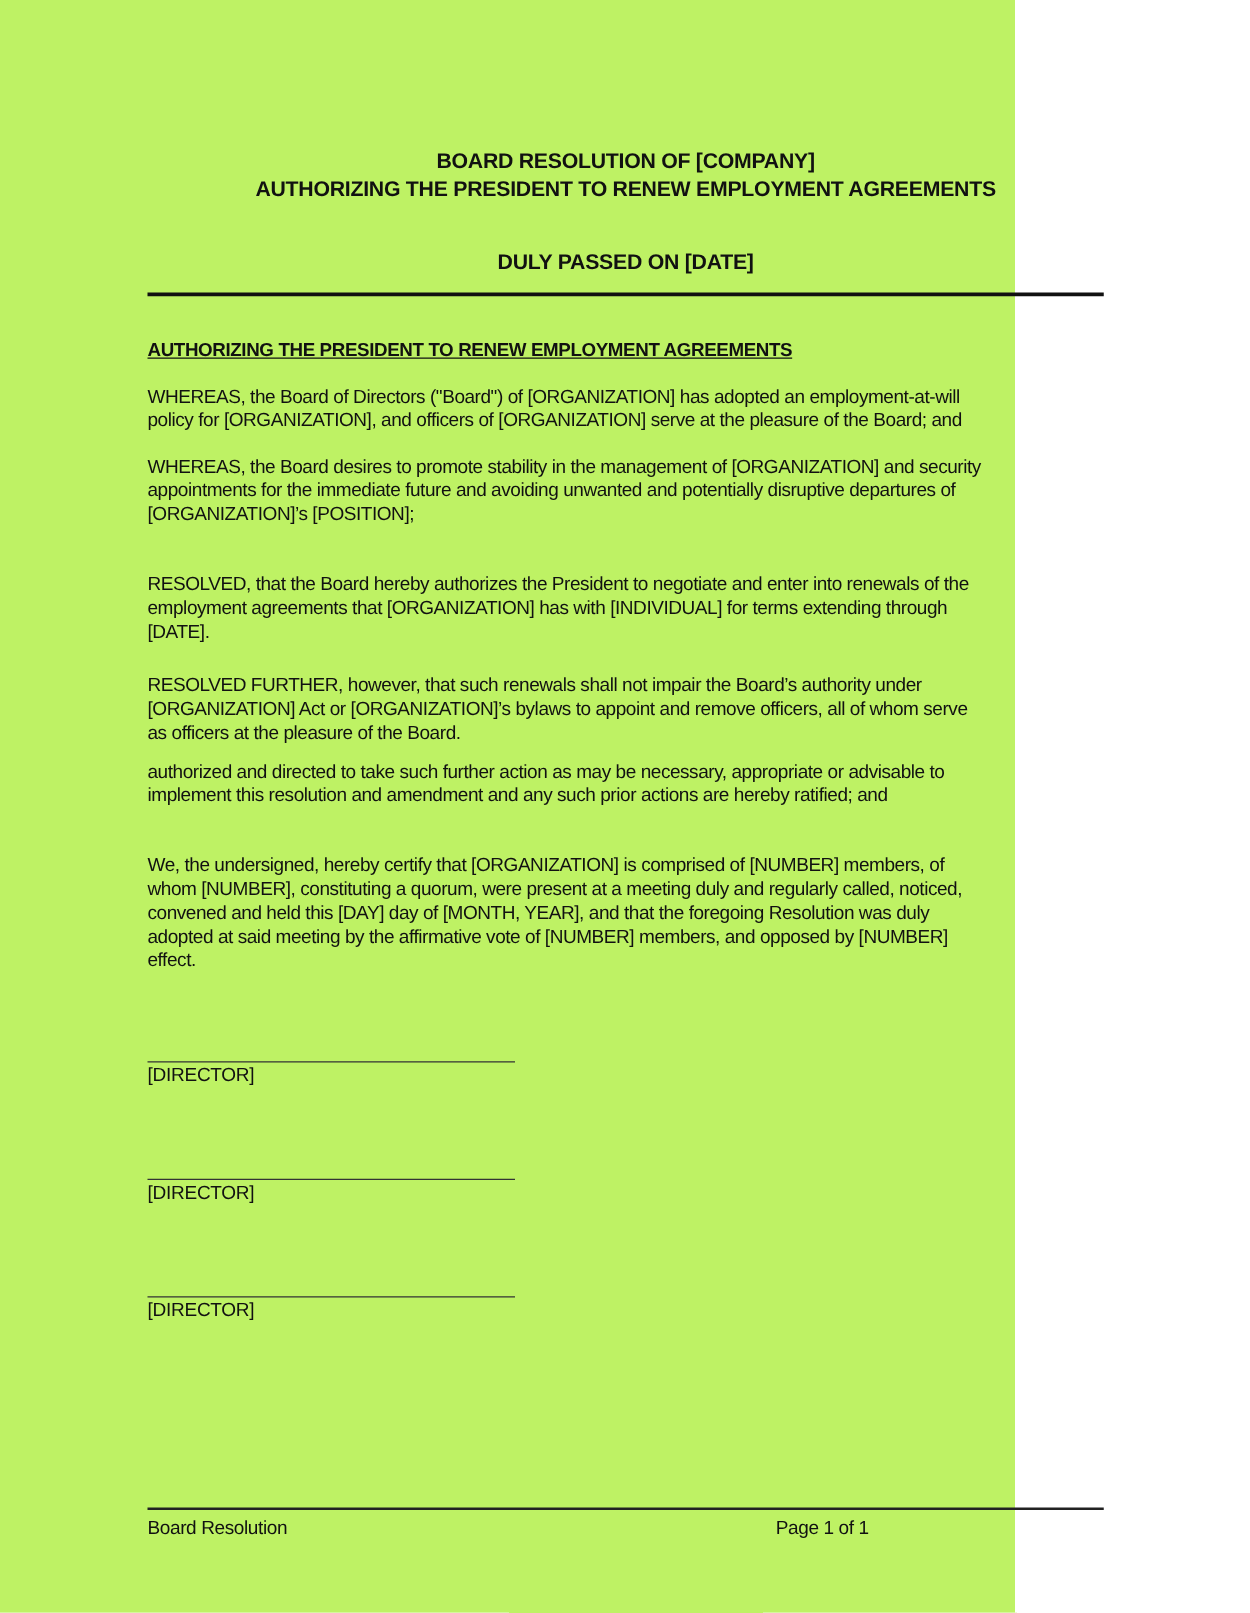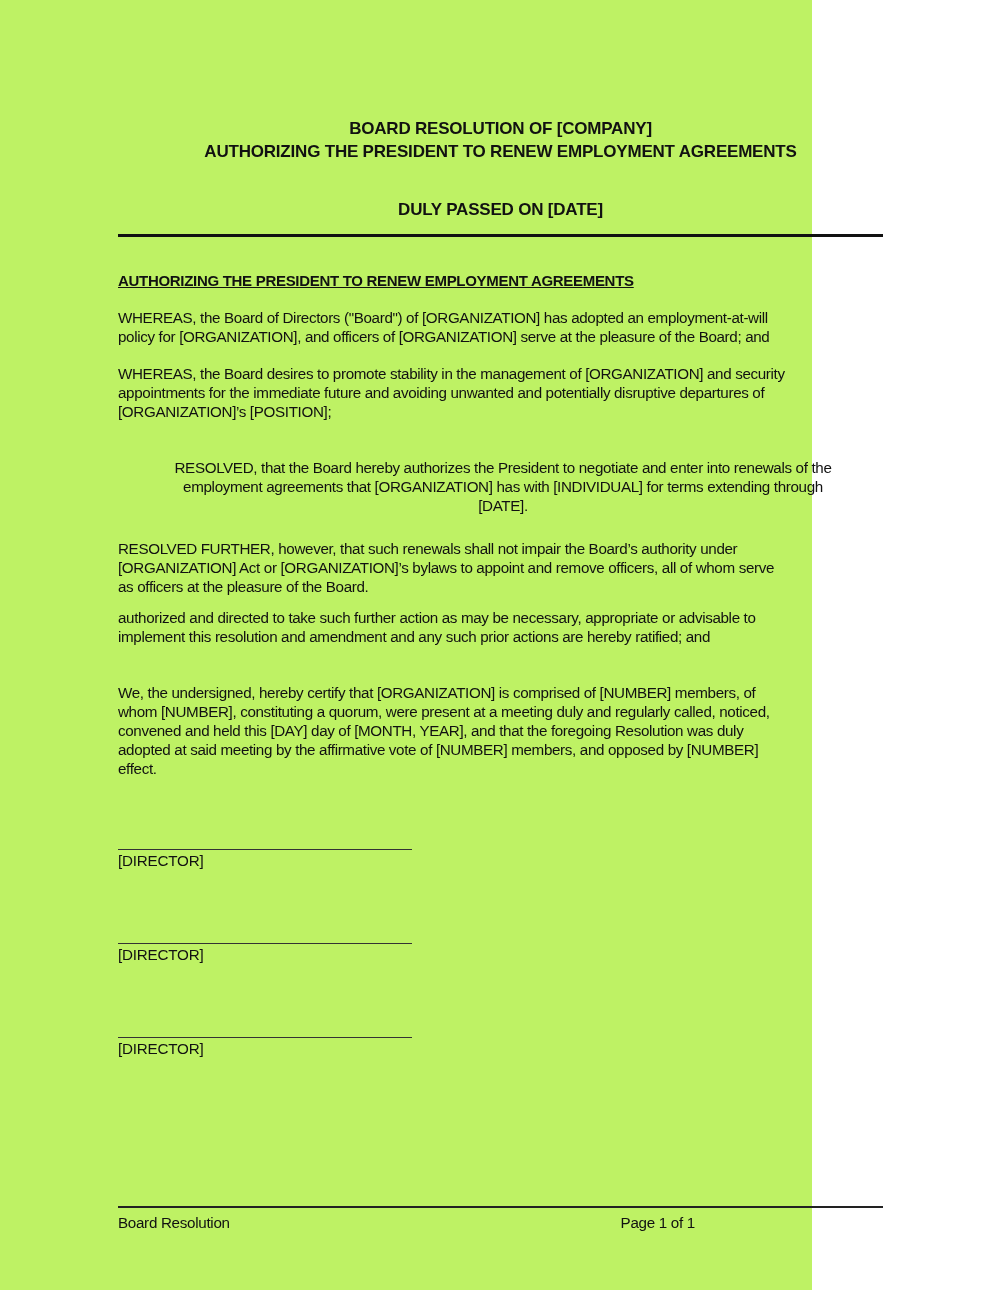--- a/index.html
+++ b/index.html
@@ -33,21 +33,21 @@
     <span class="ln">WHEREAS, the Board of Directors ("Board") of [ORGANIZATION] has adopted an employment-at-will</span>
     <span class="ln">policy for [ORGANIZATION], and officers of [ORGANIZATION] serve at the pleasure of the Board; and</span>
   </div>
 
   <div class="para" style="top:364px;">
     <span class="ln">WHEREAS, the Board desires to promote stability in the management of [ORGANIZATION] and security</span>
     <span class="ln">appointments for the immediate future and avoiding unwanted and potentially disruptive departures of</span>
     <span class="ln">[ORGANIZATION]’s [POSITION];</span>
   </div>
 
-  <div class="para" style="top:458px;text-align:center;">
+  <div class="para" style="top:458px;">
     <span class="ln">RESOLVED, that the Board hereby authorizes the President to negotiate and enter into renewals of the</span>
     <span class="ln">employment agreements that [ORGANIZATION] has with [INDIVIDUAL] for terms extending through</span>
     <span class="ln">[DATE].</span>
   </div>
 
   <div class="para" style="top:515px;margin-top:24px;">
     <span class="ln">RESOLVED FURTHER, however, that such renewals shall not impair the Board’s authority under</span>
     <span class="ln">[ORGANIZATION] Act or [ORGANIZATION]’s bylaws to appoint and remove officers, all of whom serve</span>
     <span class="ln">as officers at the pleasure of the Board.</span>
   </div>

